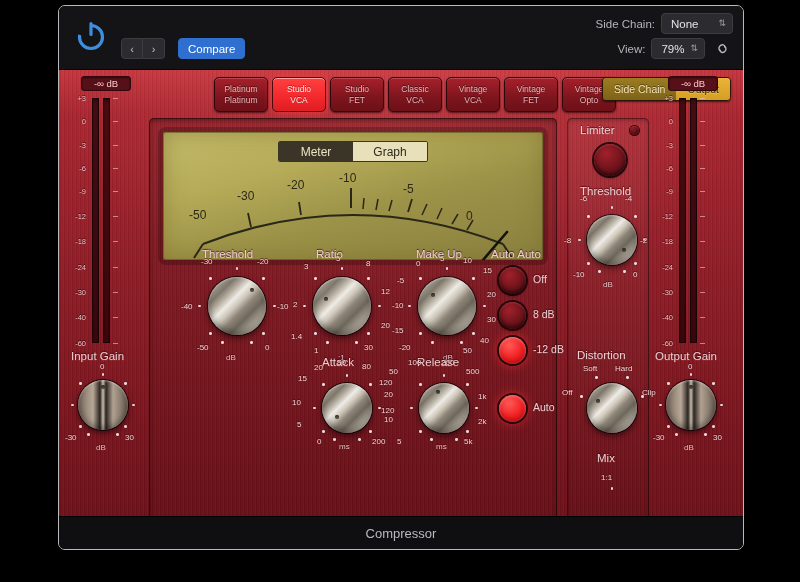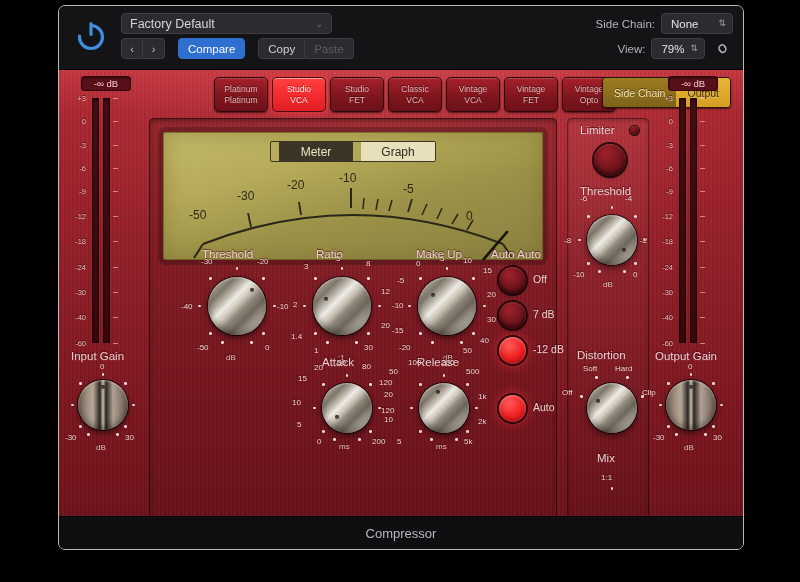--- a/index.html
+++ b/index.html
@@ -166,21 +166,21 @@
   }
 
   
   #sc-out {
     position: absolute; right: 12px; top: 7px;
     display: flex; z-index: 3;
     border: 1px solid #2a1504; border-radius: 4px; overflow: hidden;
     box-shadow: 0 1px 2px rgba(0,0,0,.6);
   }
   .goldbtn {
-    height: 29px; padding: 0 11px;
+    height: 22px; padding: 0 11px;
     display: flex; align-items: center; justify-content: center;
     font-size: 10.5px; cursor: pointer;
     background: linear-gradient(180deg,#9c7c22,#7e6218);
     color: #f2e2b4; text-shadow: 0 -1px 0 rgba(0,0,0,.45);
   }
   .goldbtn.on {
     background: linear-gradient(180deg,#e9b43a,#d49f22);
     color: #3b2c05; text-shadow: 0 1px 0 rgba(255,255,255,.3);
   }
 
@@ -209,21 +209,21 @@
   }
   #vu svg { position: absolute; inset: 0; }
   #vutoggle {
     position: absolute; left: 50%; top: 9px; transform: translateX(-50%);
     display: flex; z-index: 4;
     border: 1px solid #3b3624; border-radius: 2px; overflow: hidden;
   }
   .vtab {
     width: 74px; height: 19px;
     display: flex; align-items: center; justify-content: center;
-    font-size: 12px; cursor: pointer; margin-left: 8px;
+    font-size: 12px; cursor: pointer;
   }
   .vtab.on  { background: #3a3527; color: #ece4c2; }
   .vtab.off { background: #e7e0bb; color: #2d2a1c; }
 
   
   .plabel {
     position: absolute; z-index: 4;
     color: #eccfd2; font-size: 11.5px;
     text-shadow: 0 -1px 1px rgba(60,0,5,.8), 0 1px 0 rgba(255,180,180,.12);
     white-space: nowrap;
@@ -367,37 +367,29 @@
 
   <div id="plughead">
 
     <div id="power">
       <svg width="36" height="36" viewBox="0 0 36 36">
         <circle cx="18" cy="19" r="11.5" fill="none" stroke="#3f8ede" stroke-width="3.2" stroke-dasharray="56 16" transform="rotate(-90 18 19)"></circle>
         <line x1="18" y1="5.5" x2="18" y2="16.5" stroke="#3f8ede" stroke-width="3.2" stroke-linecap="round"></line>
       </svg>
     </div>
 
-    <div id="preset-menu">
-      <span class="pname">Factory Default</span>
-      <span class="chev">⌄</span>
-    </div>
 
     <div class="btnrow">
       <div class="grp">
         <div class="hbtn nav">‹</div>
         <div class="hbtn nav">›</div>
       </div>
       <div class="gap"></div>
       <div class="hbtn active">Compare</div>
       <div class="gap"></div>
-      <div class="grp">
-        <div class="hbtn">Copy</div>
-        <div class="hbtn disabled">Paste</div>
-      </div>
       <div class="gap"></div>
     </div>
 
     <div id="sidechain-row">
       <span class="hlabel">Side Chain:</span>
       <div class="popup wide" style="width:72px;">
         <span>None</span>
         <span class="stepper">⇅</span>
       </div>
     </div>
@@ -678,21 +670,21 @@
     <div class="tick-txt" style="left:333px; top:256px;">-15</div>
     <div class="tick-txt" style="left:421px; top:266px;">40</div>
     <div class="tick-txt" style="left:340px; top:273px;">-20</div>
     <div class="tick-txt" style="left:404px; top:276px;">50</div>
     <div class="unit" style="left:384px; top:283px;">dB</div>
 
     <div class="plabel" style="left:432px; top:178px;">Auto Auto</div>
     <div class="led" style="left:440px; top:197px; width:27px; height:27px;"></div>
     <div class="plabel" style="left:474px; top:203px; font-size:10.5px;">Off</div>
     <div class="led" style="left:440px; top:232px; width:27px; height:27px;"></div>
-    <div class="plabel" style="left:474px; top:238px; font-size:10.5px;">7 dB</div>
+    <div class="plabel" style="left:474px; top:238px; font-size:10.5px;">8 dB</div>
     <div class="led on" style="left:440px; top:267px; width:27px; height:27px;"></div>
     <div class="plabel" style="left:474px; top:273px; font-size:10.5px;">-12 dB</div>
     <div class="led on" style="left:440px; top:325px; width:27px; height:27px;"></div>
     <div class="plabel" style="left:474px; top:331px; font-size:10.5px;">Auto</div>
 
     <div class="plabel" style="left:263px; top:286px;">Attack</div>
     <div class="dotring" style="left:255px; top:305px; width:66px; height:66px;">
       <i style="left:31.5px; top:-1px;"></i>
       <i style="left:8px;  top:8px;"></i>
         <i style="left:55px; top:8px;"></i>

